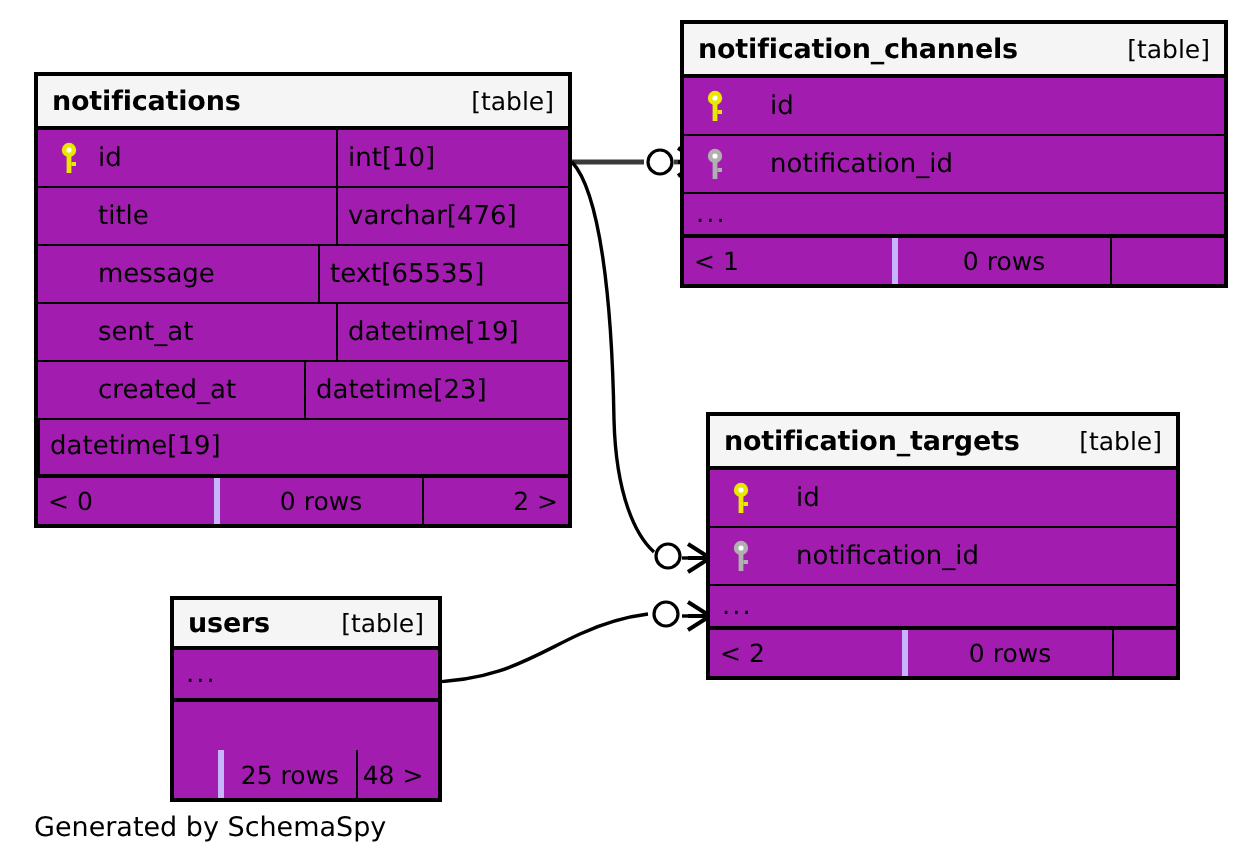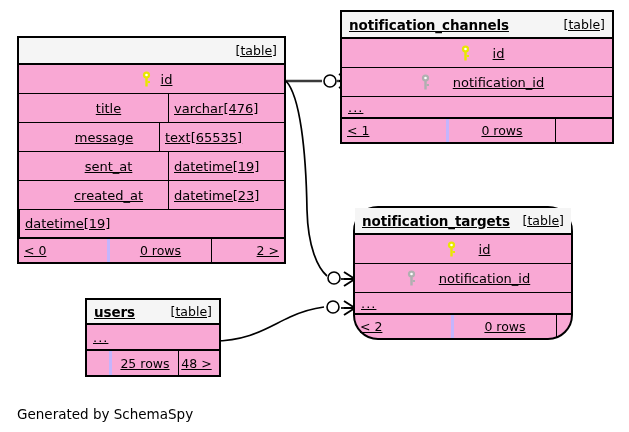--- a/index.html
+++ b/index.html
@@ -27,22 +27,21 @@
     width: 629px;
     height: 432px;
     pointer-events: none;
   }
 
   
   .table-node {
     position: absolute;
     box-sizing: border-box;
     border: 2px solid #000000;
-    background: #f9a8d4;
-    text-decoration: underline;
+    background: #a21caf;
   }
   .tbl-header {
     box-sizing: border-box;
     background: #f5f5f5;
     border-bottom: 2px solid #000000;
     height: 27px;
     display: flex;
     align-items: center;
     padding: 0 7px;
     white-space: nowrap;
@@ -69,21 +68,20 @@
   }
   .cell-name {
     box-sizing: border-box;
     display: flex;
     align-items: center;
     flex: 1 1 auto;
     min-width: 0;
     padding-left: 6px;
     font-size: 13px;
     white-space: nowrap;
-    justify-content: center;
   }
   .cell-type {
     box-sizing: border-box;
     display: flex;
     align-items: center;
     border-left: 1px solid #000000;
     padding-left: 5px;
     font-size: 13px;
     white-space: nowrap;
   }
@@ -174,36 +172,38 @@
       <path d="M341,308 L353,308" stroke="#000000" stroke-width="1.7" fill="none"></path>
       <circle cx="333" cy="307" r="6" fill="#ffffff" stroke="#000000" stroke-width="1.6"></circle>
       <g transform="translate(355,308)">
         <use href="#crowfoot"></use>
       </g>
     </g>
   </svg>
 
   <div class="table-node" id="node-notifications" style="left:17px; top:36px; width:269px;">
     <div class="tbl-header">
+      <span class="tbl-title">notifications</span>
       <span class="tbl-kind">[table]</span>
     </div>
     <div class="tbl-rows">
 
       <div class="tbl-row">
         <div class="cell-name">
           <span class="keyslot">
             <svg class="key-icon" width="11" height="17" viewBox="0 0 11 17">
               <circle cx="5.5" cy="4" r="3.6" fill="#e8e800"></circle>
               <circle cx="5.5" cy="4" r="1.3" fill="#ffffff"></circle>
               <rect x="4.3" y="6.5" width="2.4" height="9" fill="#e8e800"></rect>
               <rect x="6.7" y="10" width="2.3" height="2" fill="#e8e800"></rect>
             </svg>
           </span>
           <span class="name-text">id</span>
         </div>
+        <div class="cell-type" style="width:116px;">int[10]</div>
       </div>
 
       <div class="tbl-row">
         <div class="cell-name">
           <span class="keyslot"></span>
           <span class="name-text">title</span>
         </div>
         <div class="cell-type" style="width:116px;">varchar[476]</div>
       </div>
 
@@ -221,21 +221,21 @@
           <span class="name-text">sent_at</span>
         </div>
         <div class="cell-type" style="width:116px;">datetime[19]</div>
       </div>
 
       <div class="tbl-row">
         <div class="cell-name">
           <span class="keyslot"></span>
           <span class="name-text">created_at</span>
         </div>
-        <div class="cell-type" style="width:116px;">datetime[23]</div>
+        <div class="cell-type" style="width:132px;">datetime[23]</div>
       </div>
 
       <div class="tbl-row divider-strong">
         <div class="cell-type" style="width:116px;">datetime[19]</div>
       </div>
     </div>
 
     <div class="tbl-footer">
       <div class="foot-cell foot-left" style="width:88px;">&lt; 0</div>
       <div class="foot-cell foot-mid" style="width:105px;">0 rows</div>
@@ -281,21 +281,21 @@
 
     <div class="ellipsis-row">...</div>
 
     <div class="tbl-footer">
       <div class="foot-cell foot-left" style="width:104px;">&lt; 1</div>
       <div class="foot-cell foot-mid" style="width:110px;">0 rows</div>
       <div class="foot-cell foot-right" style="flex:1 1 auto;"></div>
     </div>
   </div>
 
-  <div class="table-node" id="node-notification_targets" style="left:353px; top:206px; width:220px;border-radius:25px;">
+  <div class="table-node" id="node-notification_targets" style="left:353px; top:206px; width:237px;">
     <div class="tbl-header">
       <span class="tbl-title">notification_targets</span>
       <span class="tbl-kind">[table]</span>
     </div>
     <div class="tbl-rows">
 
       <div class="tbl-row">
         <div class="cell-name">
           <span class="keyslot">
             <svg class="key-icon" width="11" height="17" viewBox="0 0 11 17">
@@ -335,21 +335,21 @@
   </div>
 
   <div class="table-node" id="node-users" style="left:85px; top:298px; width:136px;">
     <div class="tbl-header" style="height:25px;">
       <span class="tbl-title">users</span>
       <span class="tbl-kind">[table]</span>
     </div>
 
     <div class="ellipsis-row" style="height:26px;">...</div>
 
-    <div class="tbl-footer" style="height:24px;">
+    <div class="tbl-footer" style="height:24px;margin-top:24px;">
       <div class="foot-cell foot-left" style="width:22px;"></div>
       <div class="foot-cell foot-mid" style="width:70px;">25 rows</div>
       <div class="foot-cell foot-right" style="flex:1 1 auto; justify-content:center;">48 &gt;</div>
     </div>
   </div>
 
   <div class="caption">Generated by SchemaSpy</div>
 
 </div>
 

